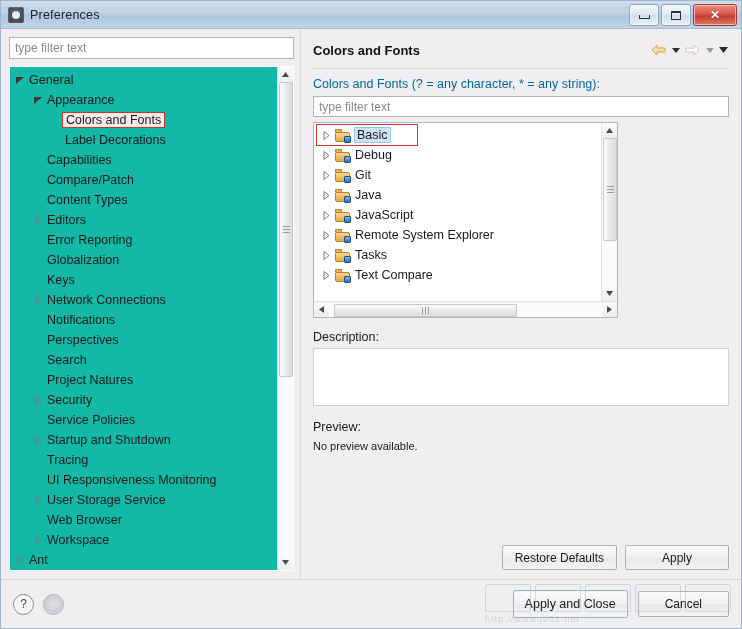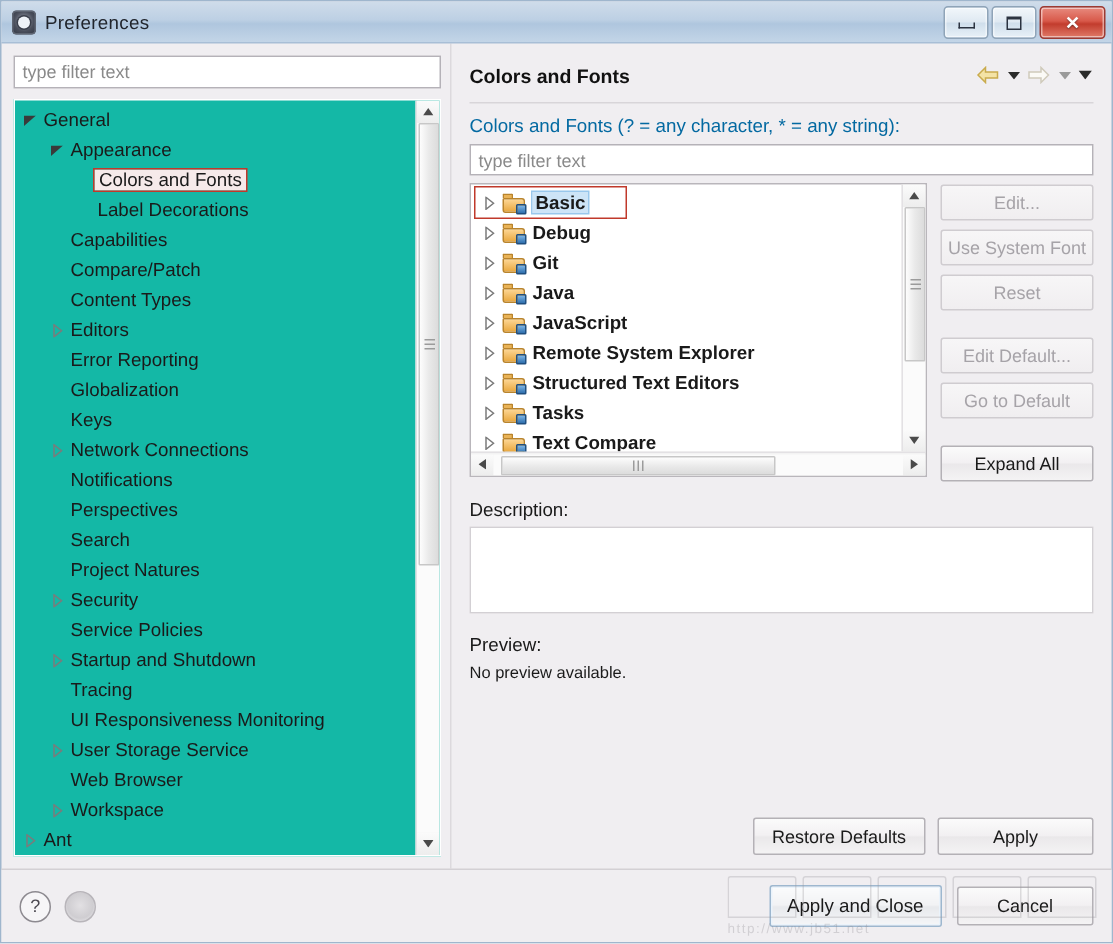--- a/index.html
+++ b/index.html
@@ -124,21 +124,21 @@
     display:flex;align-items:center;padding:0 5px;font-size:12px;color:#8a8a8a;margin-bottom:5px;
   }
   .mid-row{display:flex;flex:0 0 auto;gap:9px;}
   .cf-tree-outer{
     width:305px;flex:0 0 305px;height:196px;box-sizing:border-box;
     border:1px solid #b9b6bb;background:#fff;position:relative;
     display:flex;flex-direction:column;overflow:hidden;
   }
   .cf-tree-inner{flex:1 1 auto;display:flex;min-height:0;}
   .cf-rows{flex:1 1 auto;overflow:hidden;padding-top:2px;}
-  .cfrow{height:20px;display:flex;align-items:center;padding-left:6px;font-size:12.5px;white-space:nowrap;font-weight:bold;}
+  .cfrow{height:20px;display:flex;align-items:center;padding-left:6px;font-size:12.5px;white-space:nowrap;}
   .cfrow.sel .cf-name{background:#cde4f7;outline:1px solid #99c7ec;padding:0 2px;}
   .folder{
     width:16px;height:14px;flex:0 0 16px;margin:0 4px 0 2px;position:relative;
   }
   .folder .fbody{
     position:absolute;left:0;bottom:0;width:15px;height:10px;border-radius:1px 2px 2px 2px;
     background:linear-gradient(to bottom,#fcd694,#e9a83f);border:1px solid #b9842c;box-sizing:border-box;
   }
   .folder .ftab{
     position:absolute;left:0;top:1px;width:7px;height:3px;border-radius:1px 1px 0 0;
@@ -521,33 +521,20 @@
                   <span class="arrow">
                     <svg width="7" height="9" viewBox="0 0 7 9">
                       <polygon points="1,0.5 6,4.5 1,8.5" fill="none" stroke="#7b7b7b" stroke-width="1"></polygon>
                     </svg>
                   </span>
                   <span class="folder">
                     <span class="ftab"></span>
                     <span class="fbody"></span>
                     <span class="badge"></span>
                   </span>
-                  <span class="cf-name">Structured Text Editors</span>
-                </div>
-                <div class="cfrow">
-                  <span class="arrow">
-                    <svg width="7" height="9" viewBox="0 0 7 9">
-                      <polygon points="1,0.5 6,4.5 1,8.5" fill="none" stroke="#7b7b7b" stroke-width="1"></polygon>
-                    </svg>
-                  </span>
-                  <span class="folder">
-                    <span class="ftab"></span>
-                    <span class="fbody"></span>
-                    <span class="badge"></span>
-                  </span>
                   <span class="cf-name">Tasks</span>
                 </div>
                 <div class="cfrow">
                   <span class="arrow">
                     <svg width="7" height="9" viewBox="0 0 7 9">
                       <polygon points="1,0.5 6,4.5 1,8.5" fill="none" stroke="#7b7b7b" stroke-width="1"></polygon>
                     </svg>
                   </span>
                   <span class="folder">
                     <span class="ftab"></span>
@@ -596,30 +583,20 @@
             </div>
             <div class="hbtn">
               <svg width="5" height="7" viewBox="0 0 5 7">
                   <polygon points="0,0 5,3.5 0,7" fill="#4a4a4a"></polygon>
                 </svg>
             </div>
           </div>
         <div class="annot-box" style="left: 2px; top: 1px; width: 100px; height: 20px;"></div>
           </div>
 
-        <div class="btn-col" id="cf-buttons">
-            <div class="btn disabled">Edit...</div>
-            <div class="btn disabled">Use System Font</div>
-            <div class="btn disabled">Reset</div>
-            <div class="spacer6"></div>
-            <div class="btn disabled">Edit Default...</div>
-            <div class="btn disabled">Go to Default</div>
-            <div class="spacer6"></div>
-            <div class="btn">Expand All</div>
-          </div>
       </div>
 
       <div class="desc-label">Description:</div>
       <div class="desc-box"></div>
 
       <div class="preview-label">Preview:</div>
       <div class="preview-text">No preview available.</div>
 
       <div class="rp-bottom">
         <div class="btn btn-wide">Restore Defaults</div>

